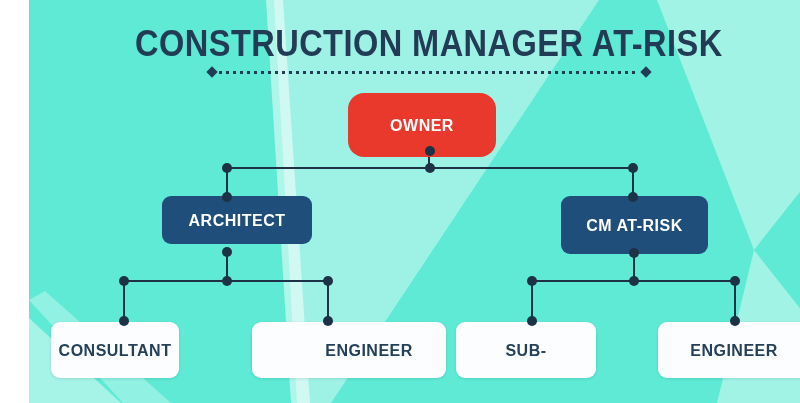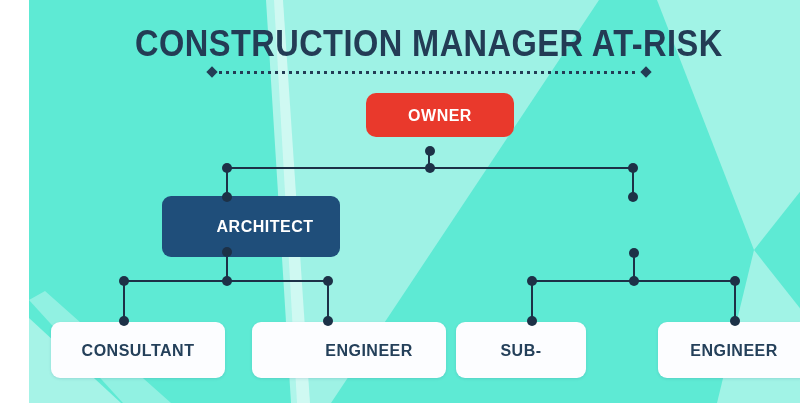--- a/index.html
+++ b/index.html
@@ -74,38 +74,41 @@
   <div class="cline v" style="left:603px;top:168px;height:29px;"></div>
   <div class="cline v" style="left:197px;top:252px;height:29px;"></div>
   <div class="cline h" style="left:95px;top:280px;width:204px;"></div>
   <div class="cline v" style="left:94px;top:281px;height:42px;"></div>
   <div class="cline v" style="left:298px;top:281px;height:42px;"></div>
   <div class="cline v" style="left:604px;top:253px;height:28px;"></div>
   <div class="cline h" style="left:503px;top:280px;width:203px;"></div>
   <div class="cline v" style="left:502px;top:281px;height:42px;"></div>
   <div class="cline v" style="left:705px;top:281px;height:42px;"></div>
 
-  <div class="node node--red" style="left:337px;top:93px;width:148px;height:44px;">
+  <div class="node node--red" style="left:319px;top:93px;width:148px;height:64px;border-radius:16px;">
     <span>OWNER</span>
   </div>
 
-  <div class="node node--navy" style="left:133px;top:196px;width:150px;height:61px;padding-left:28px;">
+  <div class="node node--navy" style="left:133px;top:196px;width:150px;height:48px;">
     <span>ARCHITECT</span>
   </div>
 
+  <div class="node node--navy" style="left:532px;top:196px;width:147px;height:58px;">
+    <span>CM AT-RISK</span>
+  </div>
 
-  <div class="node node--white" style="left:22px;top:322px;width:174px;height:56px;">
+  <div class="node node--white" style="left:22px;top:322px;width:128px;height:56px;">
     <span>CONSULTANT</span>
   </div>
 
   <div class="node node--white" style="left:223px;top:322px;width:154px;height:56px;padding-left:40px;">
     <span>ENGINEER</span>
   </div>
 
-  <div class="node node--white" style="left:427px;top:322px;width:130px;height:56px;">
+  <div class="node node--white" style="left:427px;top:322px;width:140px;height:56px;">
     <span>SUB-</span>
   </div>
 
   <div class="node node--white" style="left:629px;top:322px;width:152px;height:56px;">
     <span>ENGINEER</span>
   </div>
 
   <div class="cdot" style="left:396px;top:146px;"></div>
   <div class="cdot" style="left:396px;top:163px;"></div>
   <div class="cdot" style="left:193px;top:163px;"></div>

